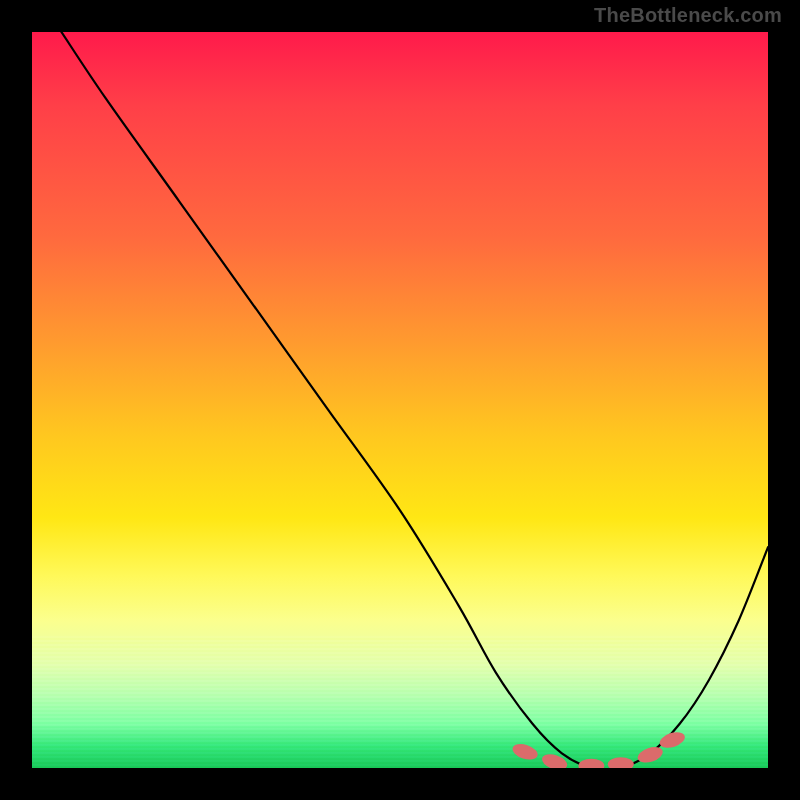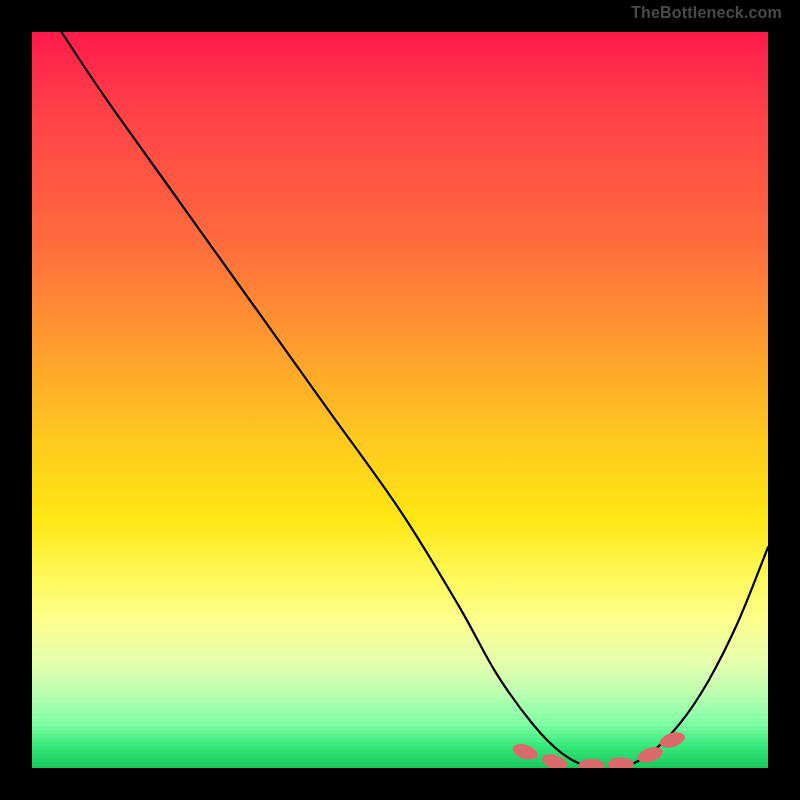--- a/index.html
+++ b/index.html
@@ -15,21 +15,21 @@
     position: relative;
     width: 800px;
     height: 800px;
     background: #000;
   }
   .watermark {
     position: absolute;
     top: 4px;
     right: 18px;
     color: #4a4a4a;
-    font-size: 16px;
+    font-size: 20px;
     font-weight: 600;
     letter-spacing: 0.2px;
     user-select: none;
   }
   .plot-area {
     position: absolute;
     left: 32px;
     top: 32px;
     width: 736px;
     height: 736px;

